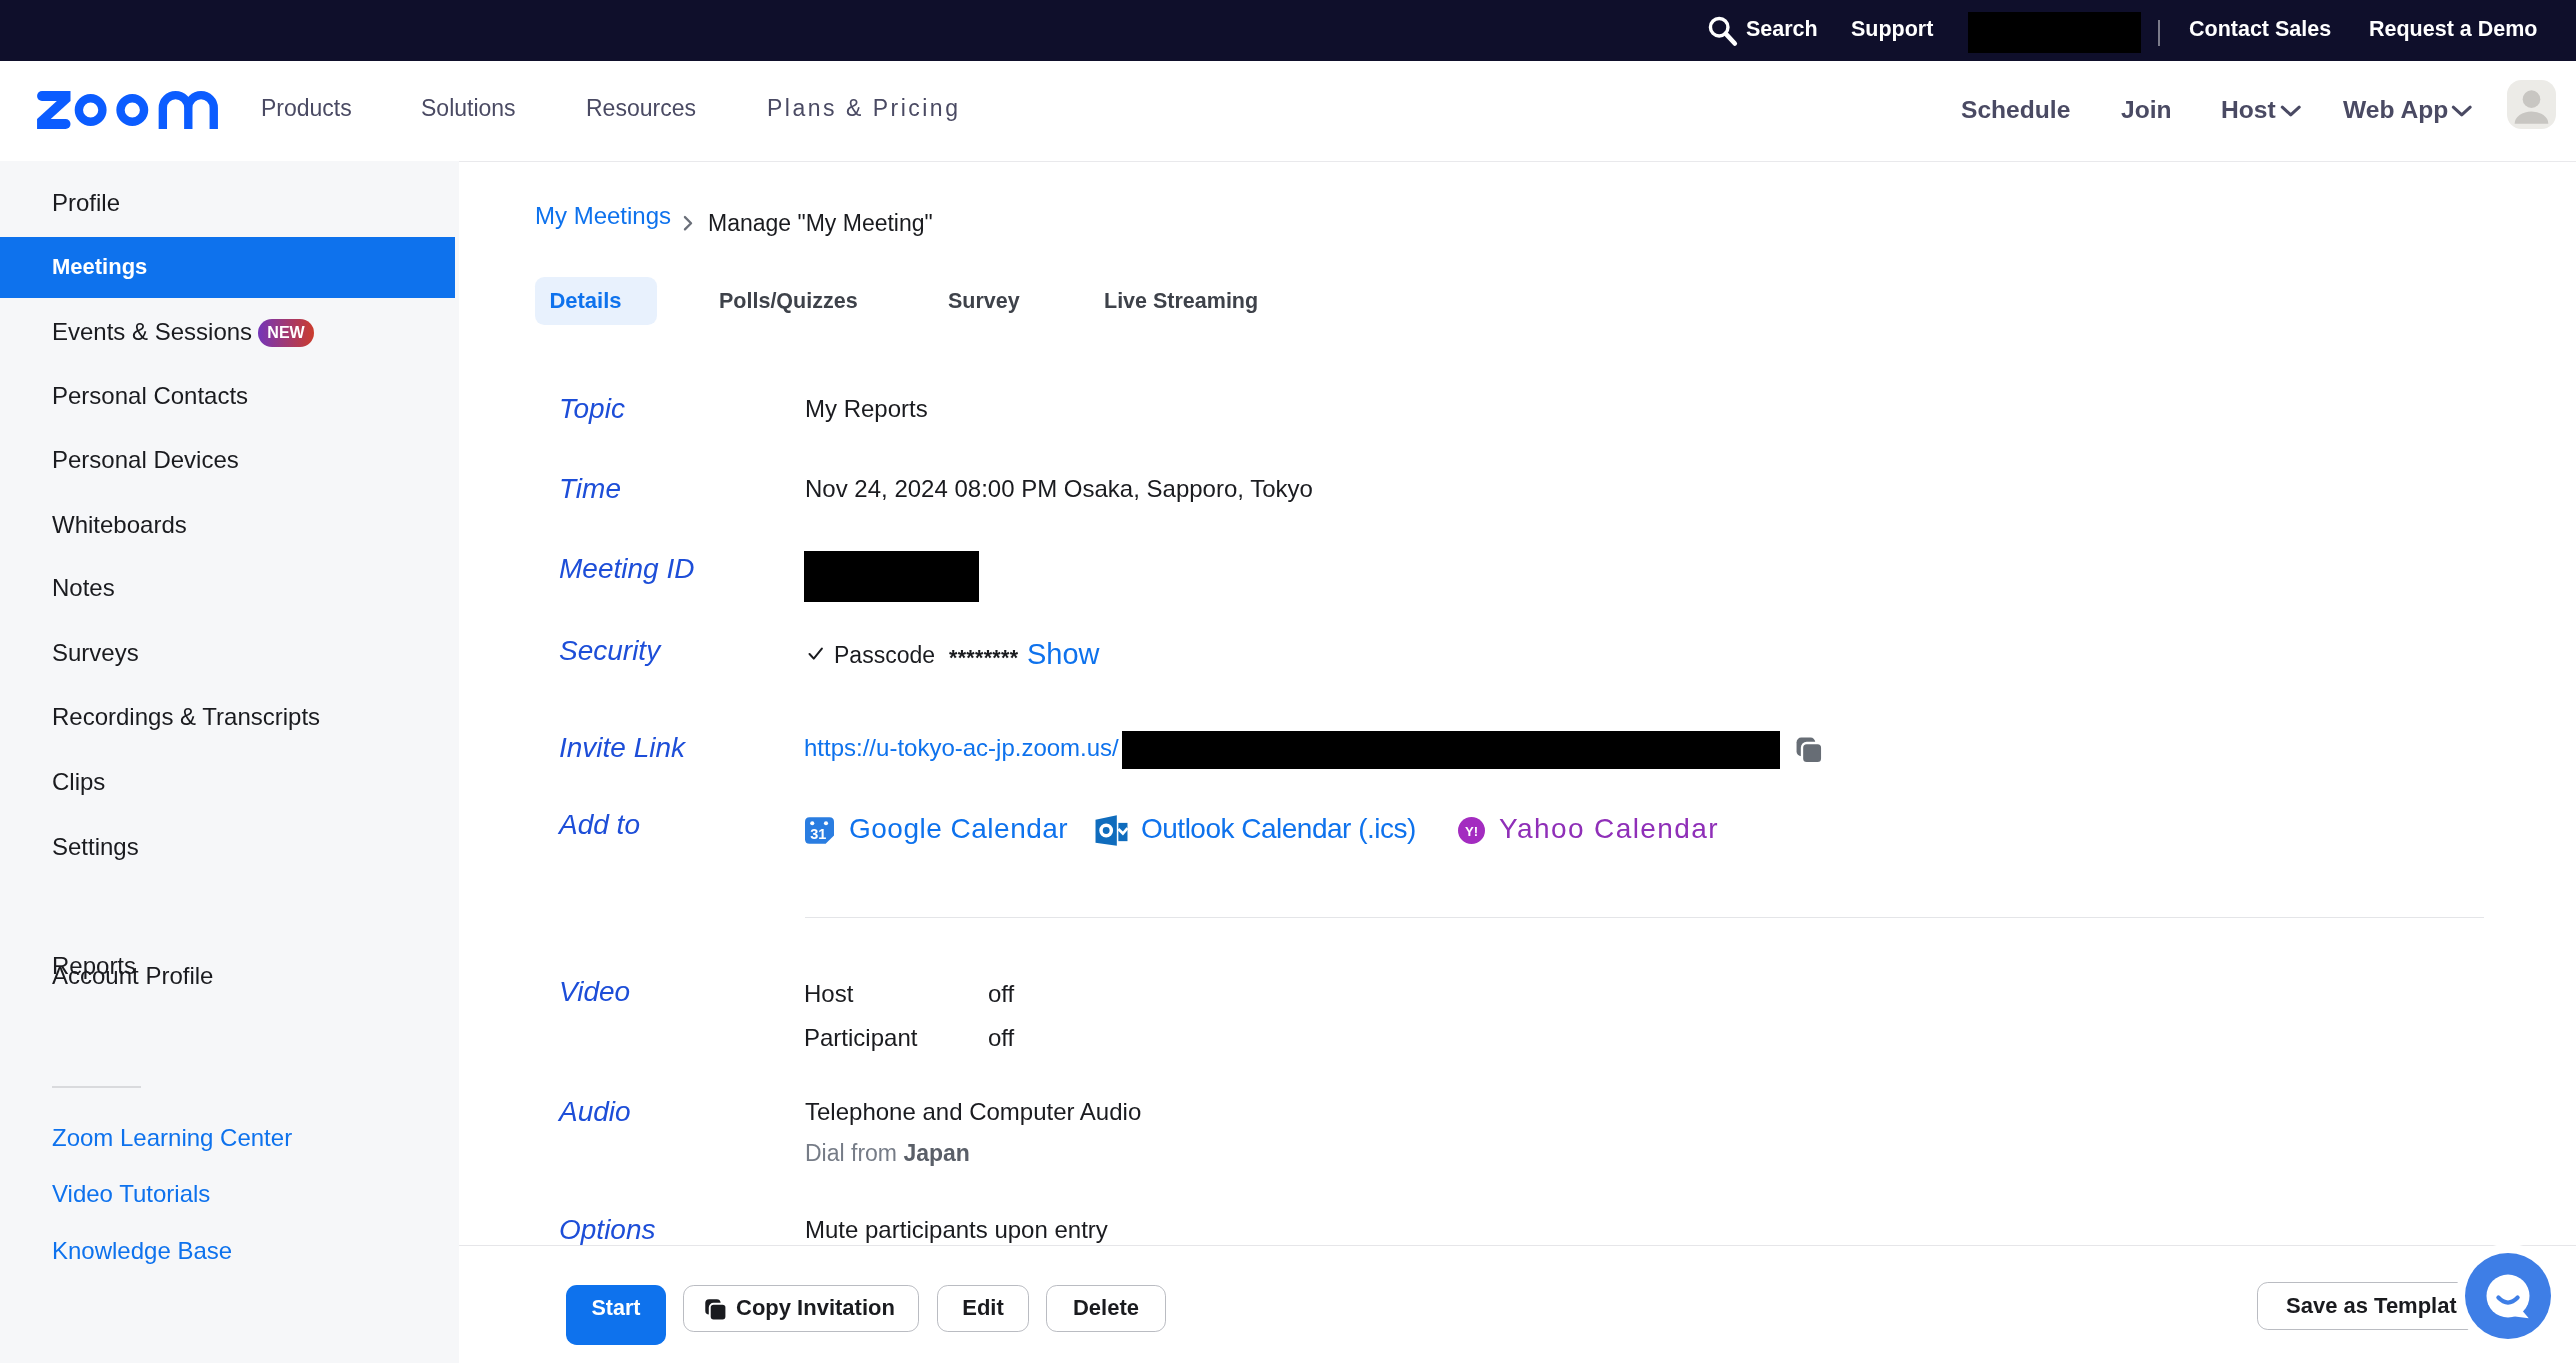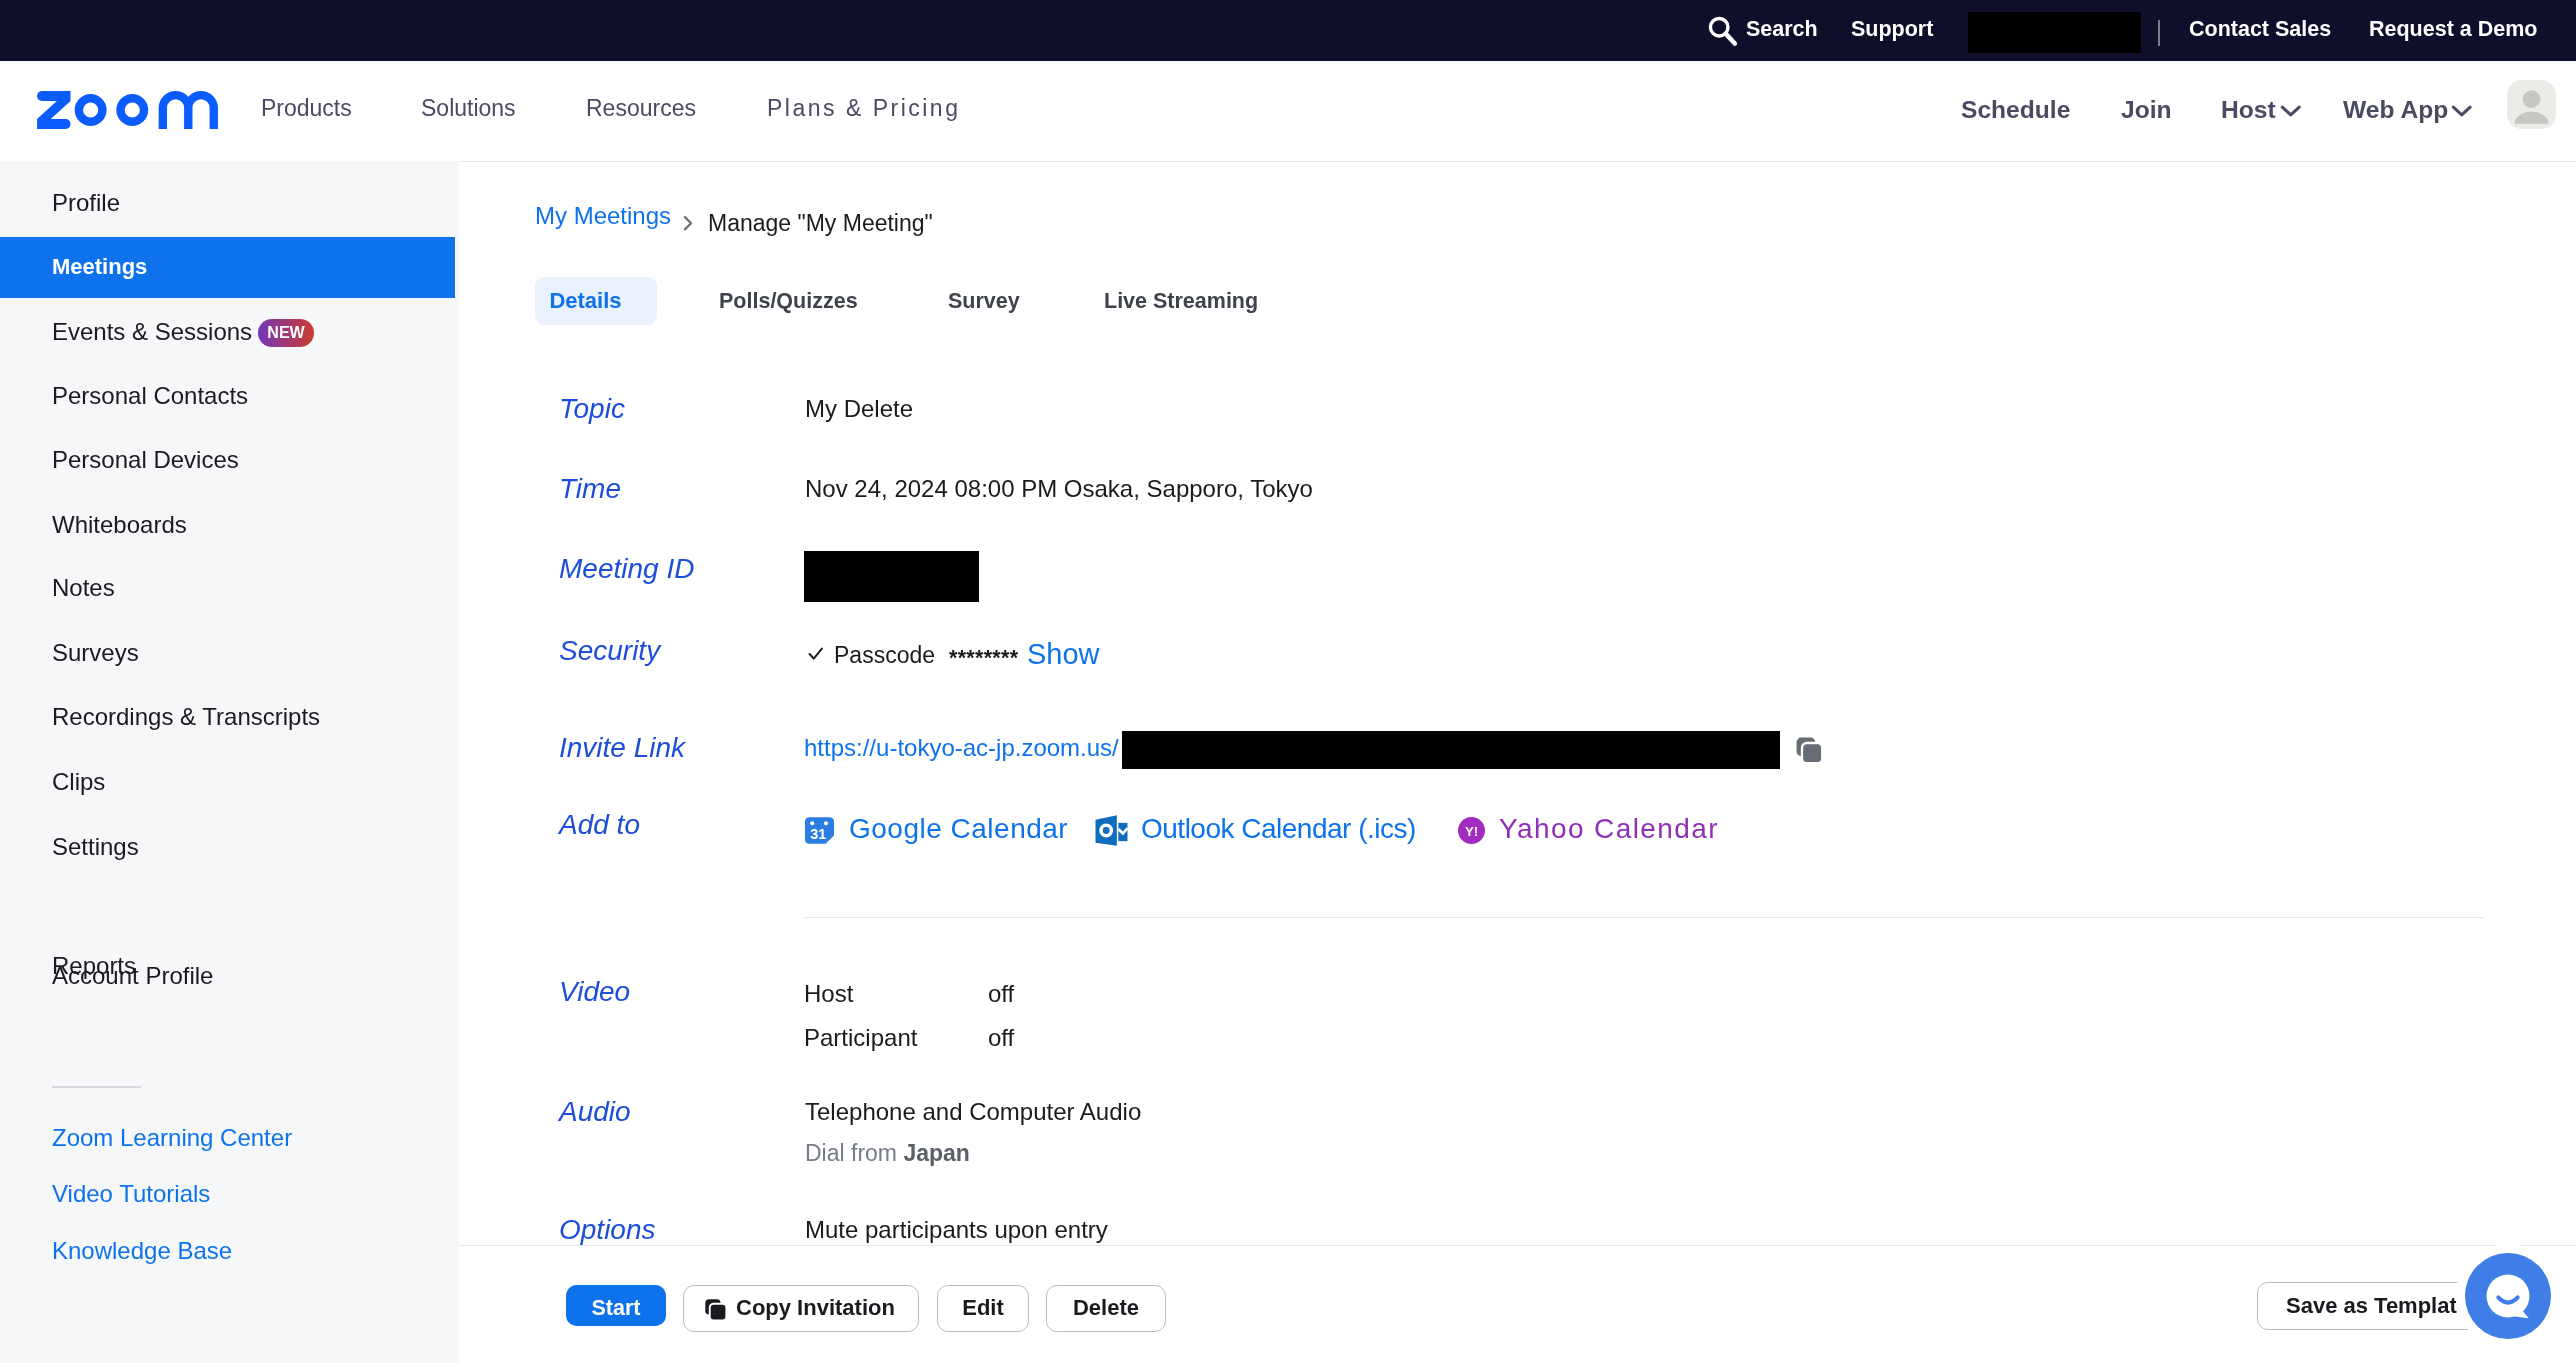--- a/index.html
+++ b/index.html
@@ -98,21 +98,21 @@
     </svg>
   <div class="vc dark" style="left:708px; top:223px; font-size:23px;">Manage "My Meeting"</div>
 
   <div class="abs" style="left:535px; top:277px; width:122px; height:48px; background:#e8f1fd; border-radius:9.2px;"></div>
   <div class="vc blue" style="left:535px; top:301px; width:101px; text-align:center; font-size:22px; font-weight:700;">Details</div>
   <div class="vc" style="left:719px; top:301px; font-size:21.5px; color:#3e424a; font-weight:700;">Polls/Quizzes</div>
   <div class="vc" style="left:948px; top:301px; font-size:21.5px; color:#3e424a; font-weight:700;">Survey</div>
   <div class="vc" style="left:1104px; top:301px; font-size:21.5px; color:#3e424a; font-weight:700;">Live Streaming</div>
 
   <div class="vc lbl" style="top:409px;">Topic</div>
-  <div class="vc val" style="left:805px; top:409px;">My Delete</div>
+  <div class="vc val" style="left:805px; top:409px;">My Reports</div>
 
   <div class="vc lbl" style="top:489px;">Time</div>
   <div class="vc val" style="left:805px; top:489px;">Nov 24, 2024 08:00 PM Osaka, Sapporo, Tokyo</div>
 
   <div class="vc lbl" style="top:569px;">Meeting ID</div>
   <div class="abs" style="left:804px; top:551px; width:175px; height:51px; background:#000;"></div>
 
   <div class="vc lbl" style="top:651px;">Security</div>
   <svg class="abs" style="left:808px; top:647px;" width="15.4" height="14" viewBox="0 0 20 18">
       <path d="M2 9 l5.5 6 L18 2" fill="none" stroke="#1a1b1f" stroke-width="2.6" stroke-linecap="round" stroke-linejoin="round"></path>
@@ -159,21 +159,21 @@
   <div class="vc val" style="left:988px; top:1038px;">off</div>
 
   <div class="vc lbl" style="top:1112px;">Audio</div>
   <div class="vc val" style="left:805px; top:1112px;">Telephone and Computer Audio</div>
   <div class="vc" style="left:805px; top:1153px; font-size:23px; color:#767c87;">Dial from <span style="font-weight:700; color:#5a5f68;">Japan</span></div>
 
   <div class="vc lbl" style="top:1230px;">Options</div>
   <div class="vc val" style="left:805px; top:1230px;">Mute participants upon entry</div>
 
   <div class="abs" style="left:459px; top:1245px; width:2117px; height:119px; background:#fff; border-top:0.8px solid #e6e6e9;"></div>
-  <div class="abs" style="left:566px; top:1285px; width:100px; height:41px; background:#0E72ED; border-radius:10.8px; color:#fff; font-size:21.5px; font-weight:700; text-align:center; line-height:47px;">Start</div>
+  <div class="abs" style="left:566px; top:1285px; width:100px; height:60px; background:#0E72ED; border-radius:10.8px; color:#fff; font-size:21.5px; font-weight:700; text-align:center; line-height:47px;">Start</div>
   <div class="abs" style="left:683px; top:1285px; width:236px; height:47px; background:#fff; border:1.5px solid #babcc2; border-radius:10.8px;"></div>
   <svg class="abs" style="left:704px; top:1298px;" width="23" height="23" viewBox="0 0 36 36">
     <path d="M2 8 a6 6 0 0 1 6 -6 h12 a6 6 0 0 1 6 6 v12 a6 6 0 0 1 -6 6 h-12 a6 6 0 0 1 -6 -6 z" fill="#1a1b1f"></path>
     <rect x="9" y="9" width="26" height="26" rx="6" fill="#1a1b1f" stroke="#fff" stroke-width="3"></rect>
   </svg>
   <div class="vc" style="left:736px; top:1308px; font-size:22px; font-weight:700; color:#1a1b1f;">Copy Invitation</div>
   <div class="abs" style="left:937px; top:1285px; width:92px; height:47px; background:#fff; border:1.5px solid #babcc2; border-radius:10.8px; text-align:center; line-height:44px; font-size:22px; font-weight:700; color:#1a1b1f;">Edit</div>
   <div class="abs" style="left:1046px; top:1285px; width:120px; height:47px; background:#fff; border:1.5px solid #babcc2; border-radius:10.8px; text-align:center; line-height:44px; font-size:22px; font-weight:700; color:#1a1b1f;">Delete</div>
   <div class="abs" style="left:2257px; top:1282px; width:254px; height:48px; background:#fff; border:1.5px solid #babcc2; border-radius:10.8px; line-height:45px; font-size:22px; font-weight:700; color:#1a1b1f; padding-left:28px; white-space:nowrap;">Save as Template</div>
   <div class="abs" style="left:2465px; top:1253px; width:86px; height:86px; border-radius:50%; background:#3e7ee6; box-shadow:0 0 0 9.2px #fff;"></div>

